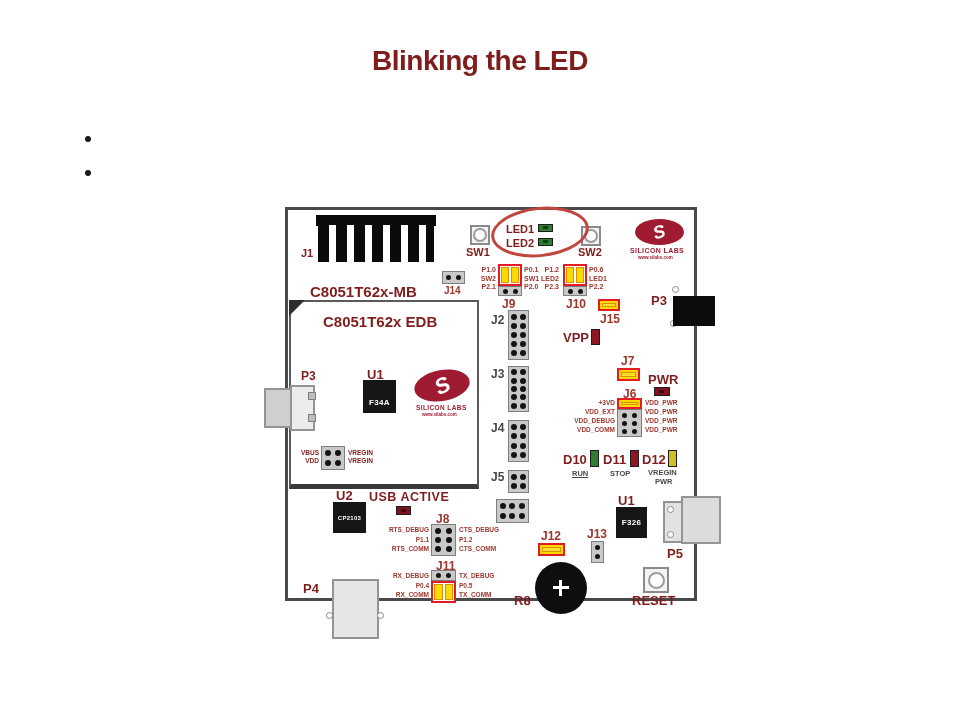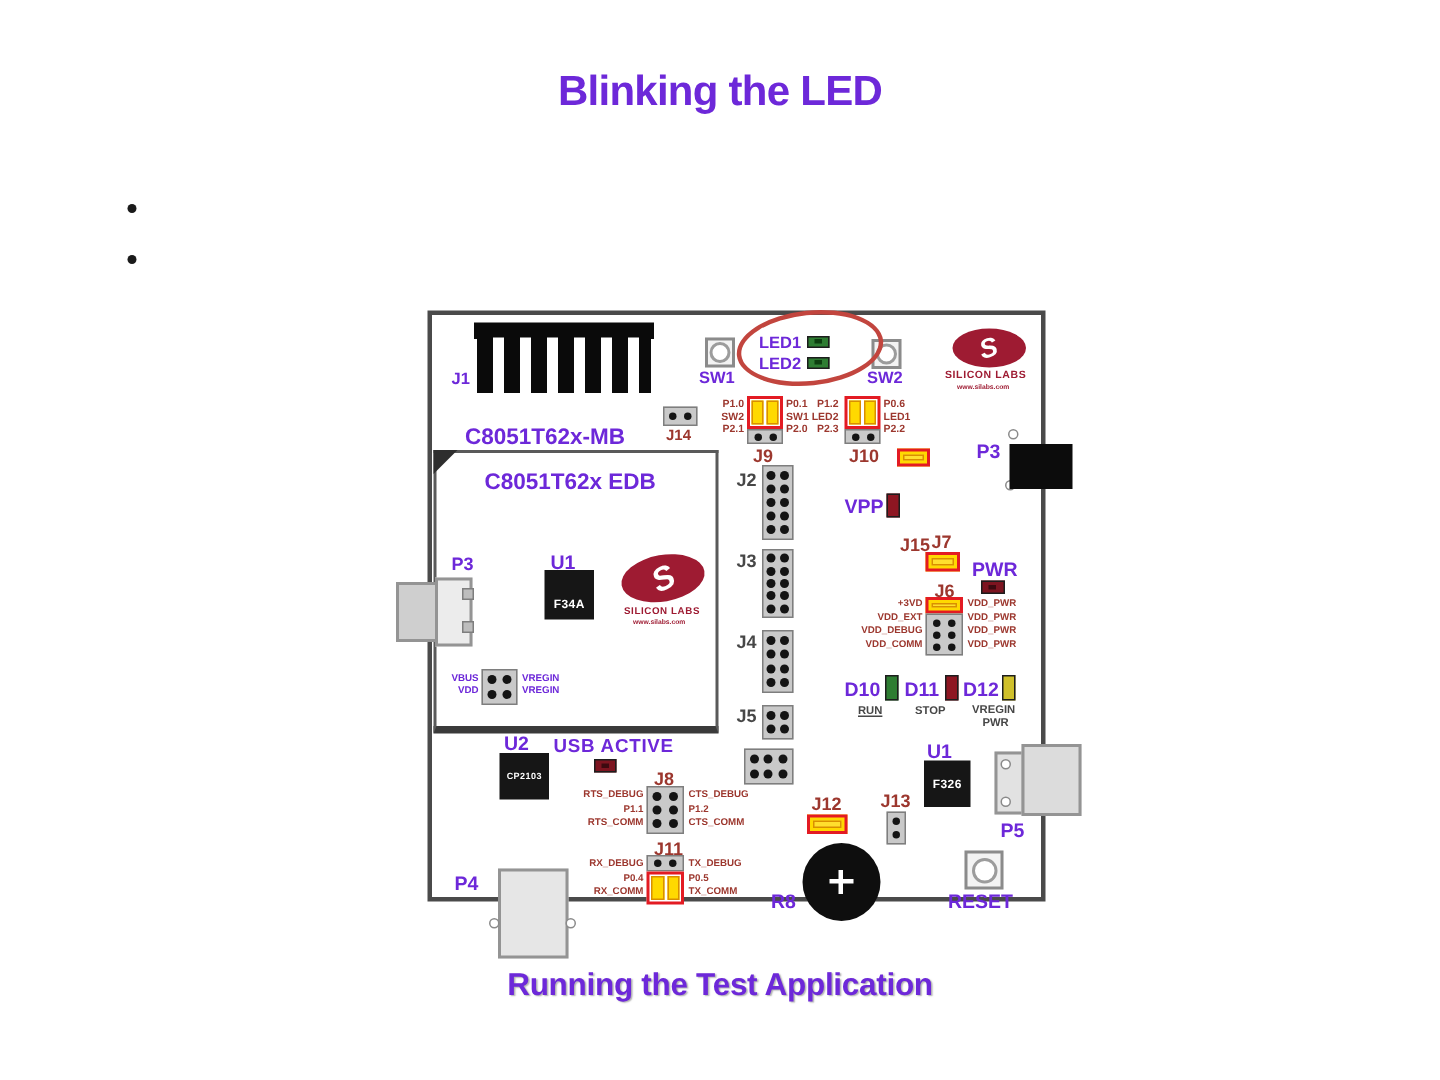--- a/index.html
+++ b/index.html
@@ -1,19 +1,19 @@
 <!DOCTYPE html>
 <html><head>
 <meta charset="utf-8">
 <style>
   html,body{margin:0;padding:0;background:#fff;}
   #slide{position:relative;width:960px;height:720px;background:#ffffff;overflow:hidden;
          font-family:"Liberation Sans","DejaVu Sans",sans-serif;}
   .lbl{position:absolute;font-weight:bold;line-height:1;white-space:nowrap;}
-  .blk{color:#6d28d9;}
+  .blk{color:#7f1d1d;}
   .red{color:#9c372e;}
   .gry{color:#474747;}
   .logored{color:#9e1b32;}
   
   .hdr{position:absolute;background:#c9c9c9;border:1px solid #7e7e7e;display:grid;place-items:center;box-sizing:border-box;padding:1px;}
   .hdr i{width:6px;height:6px;background:#141414;border-radius:50%;display:block;}
   .hdr.small i{width:5px;height:5px;}
   
   .jmp{position:absolute;background:#ffd900;border:2px solid #e31b23;box-sizing:border-box;}
   .jmp b{position:absolute;inset:2px;background:#ffdf2e;border:1px solid #d98f00;display:block;}
@@ -120,21 +120,21 @@
     <div class="lbl red" style="left:301px;top:56px;font-size:7px;">
       <span style="display:block;margin-bottom:1.5px;">P0.6</span>
       <span style="display:block;margin-bottom:1.5px;">LED1</span>
       <span style="display:block;">P2.2</span>
     </div>
     <div class="lbl red" style="left:278px;top:88px;font-size:12px;">J10</div>
 
     <div class="jmp" style="left:310px;top:89px;width:22px;height:12px;">
         <b></b>
       </div>
-    <div class="lbl red" style="left:312px;top:103px;font-size:12px;margin-top:44px;">J15</div>
+    <div class="lbl red" style="left:312px;top:103px;font-size:12px;">J15</div>
 
     <div class="lbl blk" style="left:363px;top:84px;font-size:13px;">P3</div>
     <div class="screw" style="left:384px;top:76px;"></div>
     <div style="position:absolute;left:385px;top:86px;width:42px;height:30px;background:#0c0c0c;z-index:3;"></div>
     <div class="screw" style="left:382px;top:110px;"></div>
 
     <div class="lbl blk" style="left:275px;top:121px;font-size:13px;">VPP</div>
     <div class="led" style="left:303px;top:119px;width:9px;height:16px;background:#8e1622;"></div>
 
     <div class="lbl red" style="left:333px;top:145px;font-size:12px;">J7</div>
@@ -350,14 +350,13 @@
         <i></i>
           <i></i>
         <i></i>
           <i></i>
       </div>
       <div class="lbl blk" style="left:57px;top:148px;font-size:6.5px;">VREGIN</div>
       <div class="lbl blk" style="left:57px;top:156px;font-size:6.5px;">VREGIN</div>
     </div>
   </div>
 
-  <div class="lbl blk" style="left:0;top:646px;width:960px;text-align:center;font-size:21px;letter-spacing:-.2px;text-shadow:1px 1px 1px rgba(150,150,150,.75);">Running the Test Application</div>
 </div>
 
 </body></html>

